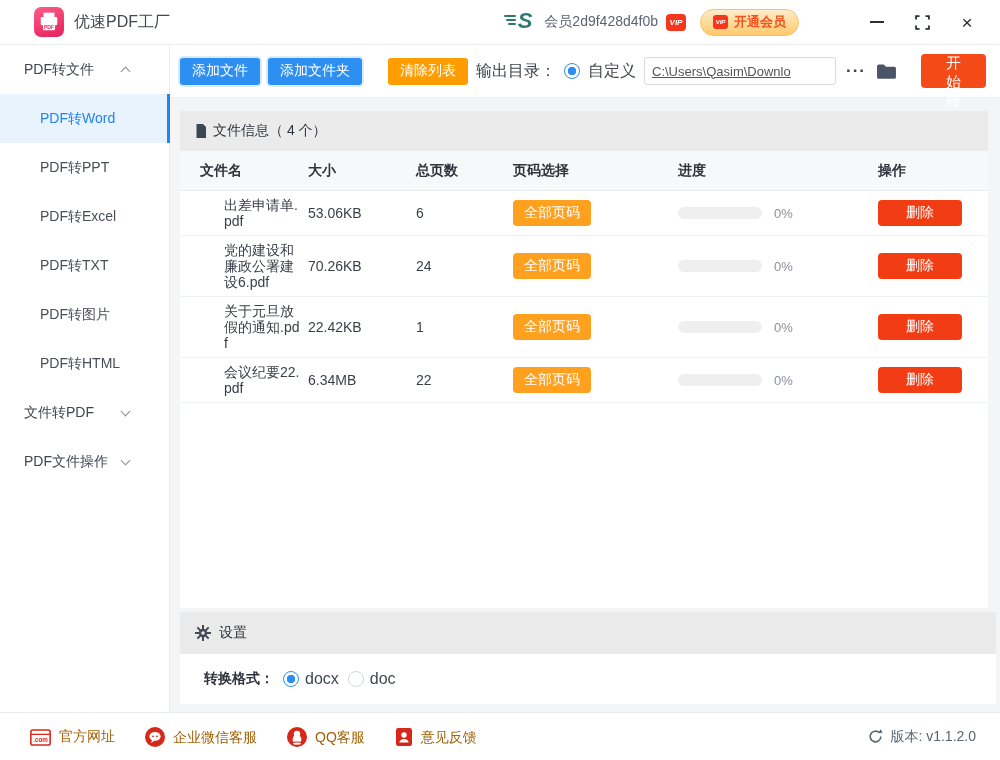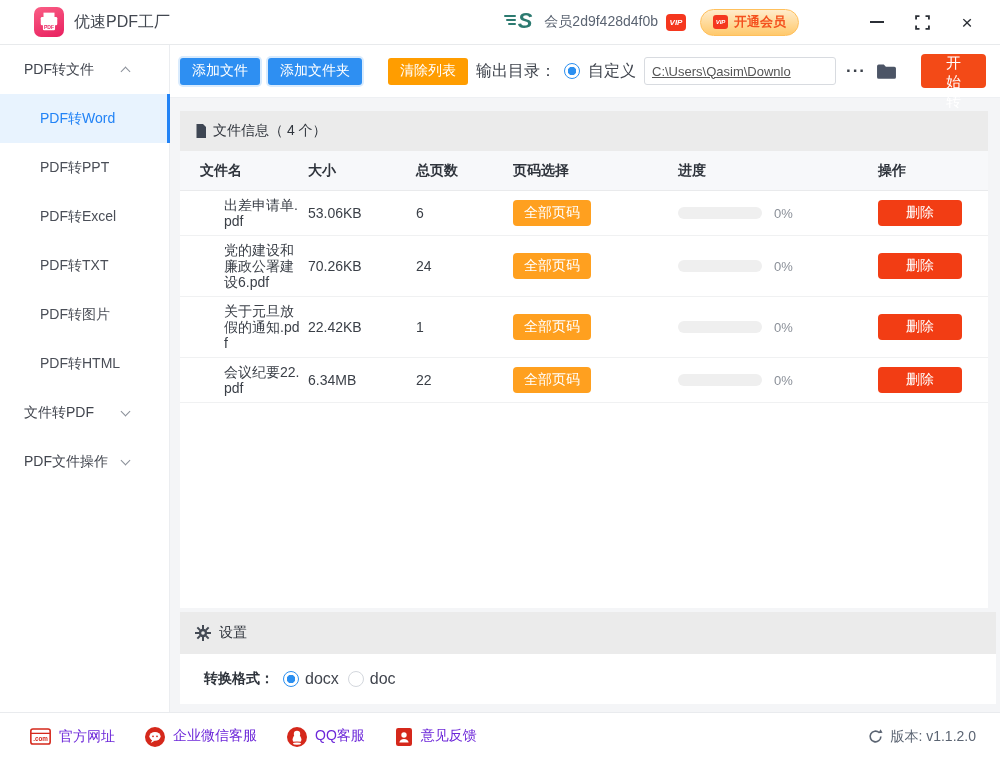--- a/index.html
+++ b/index.html
@@ -88,21 +88,21 @@
   .settings-header { height:42px; background:#ebebeb; display:flex; align-items:center; gap:8px;
                      padding:0 15px; font-size:14px; color:#30353d; }
   .format-row { height:50px; background:#fff; display:flex; align-items:center; padding:0 24px; gap:9px; }
   .format-label { font-weight:bold; font-size:14px; color:#2f343c; }
   .radio-opt { display:flex; align-items:center; gap:6px; cursor:pointer; }
   .radio-opt .lbl { color:#41454e; }
 
   
   .footer { position:absolute; left:0; right:0; bottom:0; height:48px; background:#fff;
             border-top:1px solid #e9ebee; display:flex; align-items:center; padding:0 24px 0 30px; gap:30px; }
-  .flink { display:flex; align-items:flex-start; gap:8px; color:#6d28d9; font-size:14px; cursor:pointer; }
+  .flink { display:flex; align-items:flex-end; gap:8px; color:#a16207; font-size:14px; cursor:pointer; }
   .version { margin-left:auto; display:flex; align-items:center; gap:7px; color:#5b6472; font-size:14px; }
 </style>
 </head>
 <body>
 
 <div class="app">
 
   <header class="titlebar">
     <div class="brand">
       <span class="logo">

